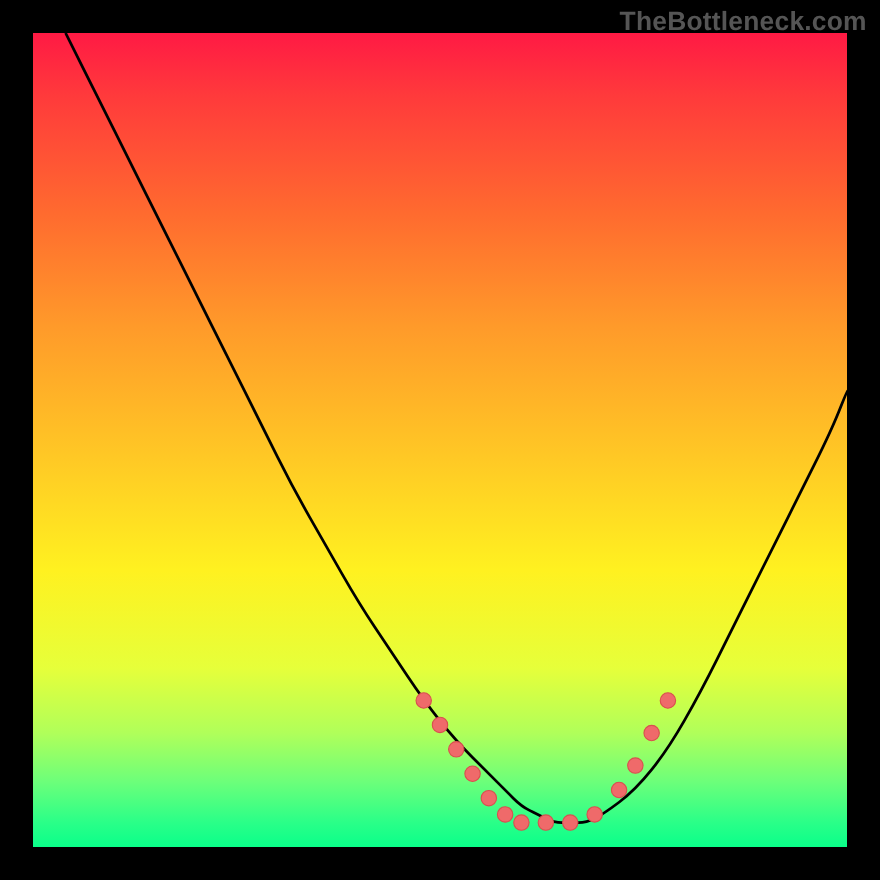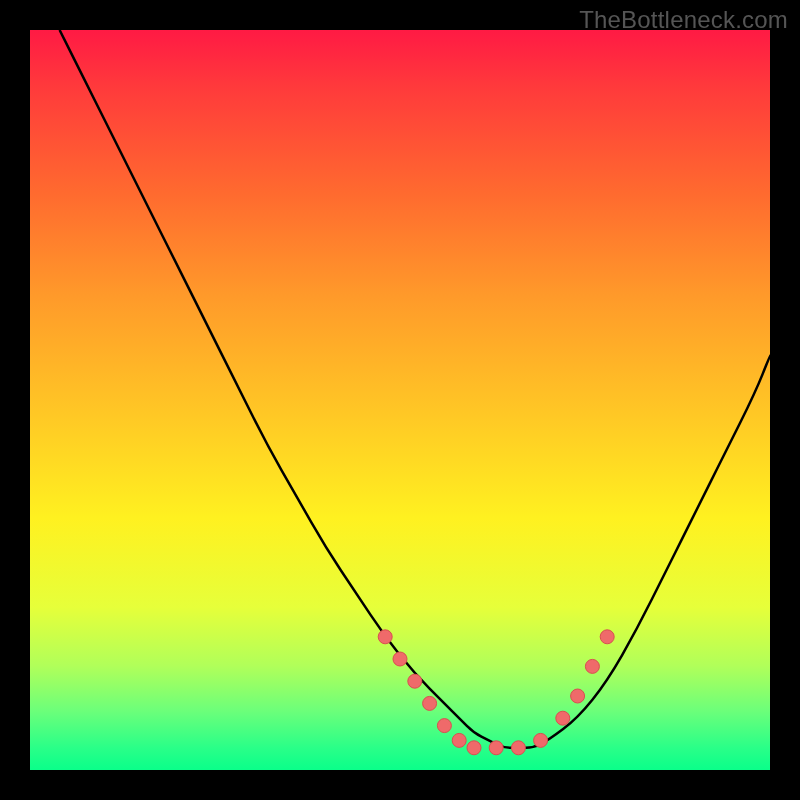--- a/index.html
+++ b/index.html
@@ -36,21 +36,21 @@
       #2aff88 97%,
       #0aff8a 100%
     );
   }
   .watermark {
     position: absolute;
     top: 6px;
     right: 12px;
     color: #555;
     font-size: 24px;
-    font-weight: 400;
+    font-weight: 700;
     letter-spacing: 0.2px;
     user-select: none;
   }
   svg.curve {
     position: absolute;
     left: 0;
     top: 0;
     width: 740px;
     height: 740px;
     pointer-events: none;

